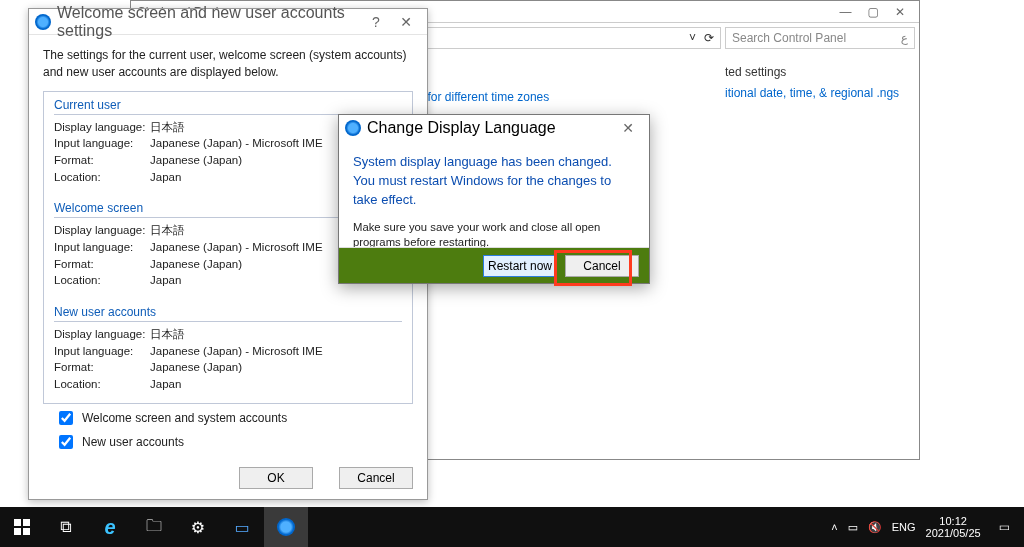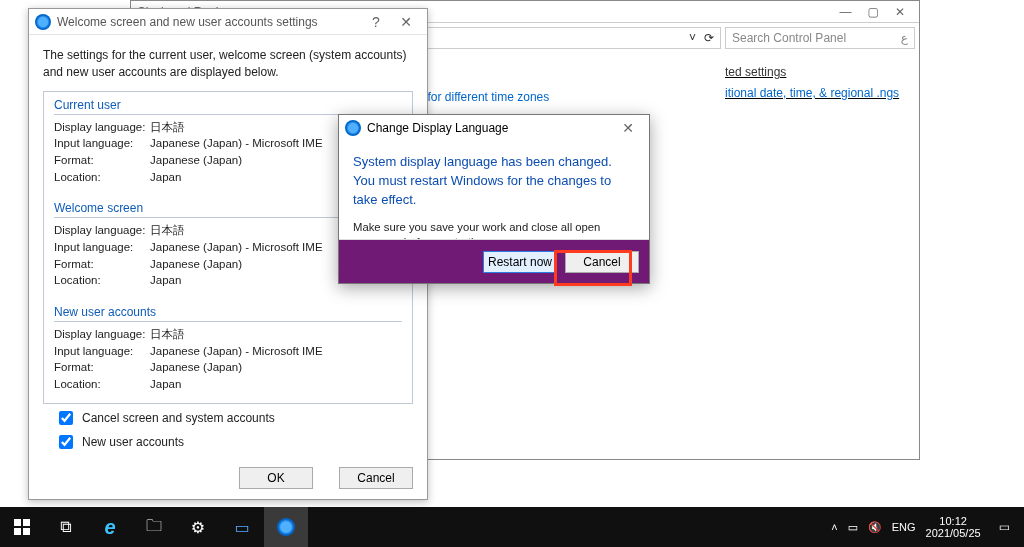--- a/index.html
+++ b/index.html
@@ -15,50 +15,50 @@
   .cp-titlebar .spacer{flex:1}
   .cp-addr { height:30px; display:flex; align-items:center; padding:0 4px; gap:4px; }
   .cp-addr .addr-box{ flex:1; border:1px solid #ccc; height:22px; display:flex; align-items:center; padding:0 6px; color:#333; }
   .cp-addr .search{ width:190px; border:1px solid #ccc; height:22px; padding:0 6px; color:#888; display:flex; align-items:center; }
   .cp-body { display:flex; }
   .cp-main { flex:1; padding:12px 16px; }
   .cp-heading{ color:#108a00; font-size:15px; margin-bottom:8px; }
   .cp-links { color:#0066cc; font-size:12px; }
   .cp-links span{margin-right:4px}
   .cp-links .sep{color:#888}
-  .cp-side{ width:200px; padding:12px 6px;text-decoration:underline; }
+  .cp-side{ width:200px; padding:12px 6px; }
   .cp-side-h{color:#333;margin-bottom:6px}
   .cp-side a{color:#0066cc;text-decoration:none;display:block;line-height:1.4}
 
   
   .dlg-welcome { position:absolute; left:28px; top:8px; width:400px; height:492px; background:#fff; border:1px solid #999; box-shadow:0 2px 8px rgba(0,0,0,.25); }
   .dlg-titlebar { height:26px; display:flex; align-items:center; padding:0 6px; background:#fff; border-bottom:1px solid #e4e4e4;}
   .dlg-titlebar .ico{ width:16px;height:16px;margin-right:6px;background:radial-gradient(circle,#4fb0ff 40%,#0066cc 60%);border-radius:50%;}
-  .dlg-titlebar .t{flex:1;color:#555;font-size:12px}
+  .dlg-titlebar .t{flex:1;color:#555;font-size:16px}
   .dlg-titlebar .x{width:30px;text-align:center;color:#666;font-size:14px;cursor:default}
   .dlg-body{padding:12px 14px}
   .intro{color:#222;line-height:1.4;margin-bottom:10px}
   fieldset{border:1px solid #c0c8d8;margin:0;padding:6px 10px 10px}
   .grp-h{color:#0f5db8;font-size:12px;margin:16px 0 2px}
   .grp-h.first{margin-top:0}
   .hr{height:1px;background:#c0c8d8;margin:0 0 4px}
   .row{display:flex;font-size:11.5px;line-height:1.45}
   .row .k{width:96px;color:#222}
   .row .v{color:#222}
   .copy-h{margin:18px 0 6px;color:#222;font-size:12px}
   .chk{display:flex;align-items:center;gap:6px;margin:4px 0 2px;font-size:12px;color:#222;padding-left:12px}
   .chk input{width:14px;height:14px}
   .btn-row{position:absolute;bottom:10px;right:14px;display:flex;gap:26px}
   .btn{min-width:74px;height:22px;border:1px solid #aaa;background:#efefef;font-size:12px;display:flex;align-items:center;justify-content:center;cursor:default}
 
   
   .dlg-lang{position:absolute;left:338px;top:114px;width:312px;height:170px;background:#fff;border:1px solid #777;box-shadow:0 4px 16px rgba(0,0,0,.35)}
   .dlg-lang .msg{color:#0b4db0;padding:12px 14px 4px;font-size:13px;line-height:1.45}
   .dlg-lang .sub{color:#222;padding:6px 14px 8px;font-size:11.3px;line-height:1.4}
-  .dlg-lang .footer{position:absolute;left:0;right:0;bottom:0;height:44px;background:#701a75;border-top:1px solid #ddd;display:flex;justify-content:flex-end;align-items:center;padding-right:10px;gap:8px}
+  .dlg-lang .footer{position:absolute;left:0;right:0;bottom:0;height:36px;background:#4d7c0f;border-top:1px solid #ddd;display:flex;justify-content:flex-end;align-items:center;padding-right:10px;gap:8px}
   .dlg-lang .btn{height:22px}
   .dlg-lang .btn.restart{border:1px solid #2b7de0;background:#e2f0ff}
   .highlight-rect{position:absolute;border:3px solid #ff3b1f;pointer-events:none}
 
   
   .taskbar{position:absolute;left:0;right:0;bottom:0;height:40px;background:#101010;display:flex;align-items:center;color:#fff}
   .tb-left{display:flex;align-items:center;height:100%}
   .tb-btn{width:44px;height:100%;display:flex;align-items:center;justify-content:center;font-size:16px;color:#fff}
   .tb-btn svg{fill:#fff}
   .tb-right{margin-left:auto;display:flex;align-items:center;height:100%;gap:10px;padding-right:6px}
@@ -182,21 +182,21 @@
           <span class="v">Japanese (Japan)</span>
         </div>
       <div class="row">
           <span class="k">Location:</span>
           <span class="v">Japan</span>
         </div>
     </fieldset>
 
     <label class="chk">
         <input type="checkbox" checked="" style="">
-        <span>Cancel screen and system accounts</span>
+        <span>Welcome screen and system accounts</span>
       </label>
     <label class="chk">
         <input type="checkbox" checked="" style="">
         <span>New user accounts</span>
       </label>
   </div>
   <div class="btn-row">
     <div class="btn">OK</div>
     <div class="btn">Cancel</div>
   </div>

